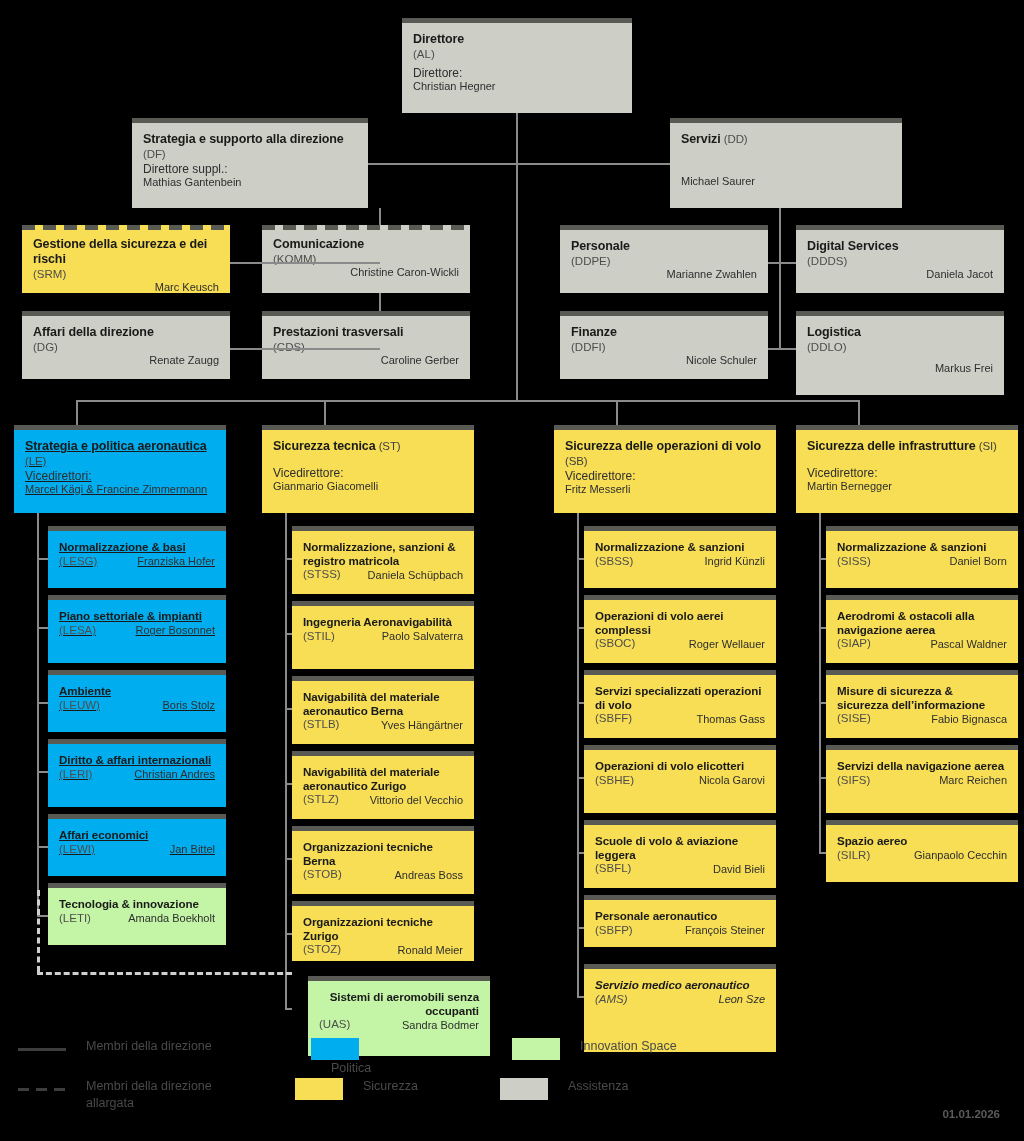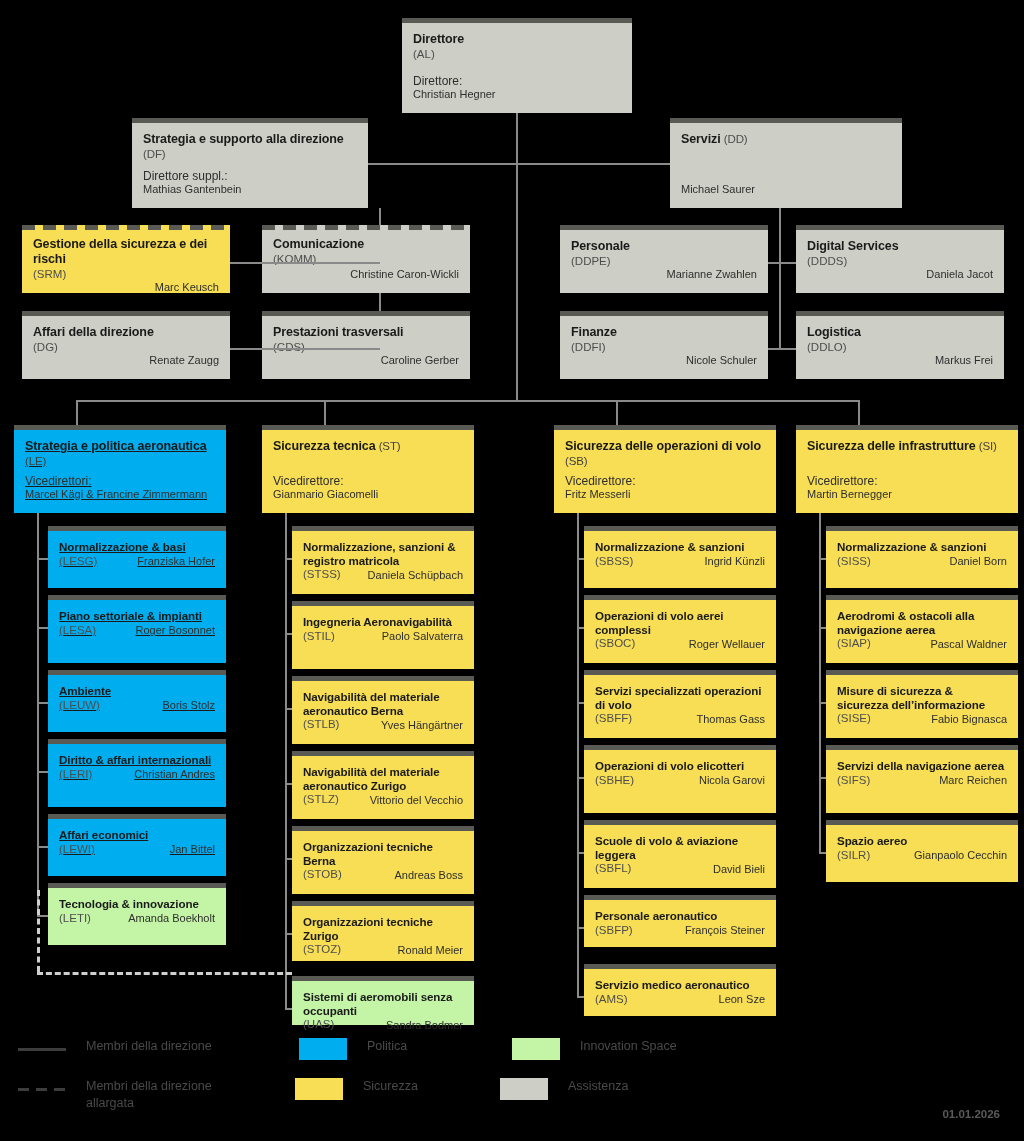--- a/index.html
+++ b/index.html
@@ -21,21 +21,21 @@
   .dash-v {
     position:absolute; width:0; border-left:3px dashed #cfcfcf;
   }
   .dash-h {
     position:absolute; height:0; border-top:3px dashed #cfcfcf;
   }
 
   
   .box {
     position:absolute;
-    padding:9px 11px 12px 11px;
+    padding:9px 11px 20px 11px;
     line-height:1.18;
     color:#1a1a1a;
     border-top:5px solid #5a5a54;
     display:flex;
     flex-direction:column;
   }
   .box.gray   { background:#cdcec6; }
   .box.blue   { background:#00AEEF;text-decoration:underline; }
   .box.yellow { background:#F7DE55; }
   .box.green  { background:#C4F5A6; }
@@ -159,21 +159,21 @@
     <div class="box gray" style="left: 796px; top: 225px; width: 208px; height: 68px;">
       <div class="b-title">Digital Services</div>
       <div class="b-codeline">(DDDS)</div>
       <div class="b-person right">Daniela Jacot</div>
     </div>
     <div class="box gray" style="left: 560px; top: 311px; width: 208px; height: 68px;">
       <div class="b-title">Finanze</div>
       <div class="b-codeline">(DDFI)</div>
       <div class="b-person right">Nicole Schuler</div>
     </div>
-    <div class="box gray" style="left: 796px; top: 311px; width: 208px; height: 68px;">
+    <div class="box gray" style="left: 796px; top: 311px; width: 208px; height: 84px;">
       <div class="b-title">Logistica</div>
       <div class="b-codeline">(DDLO)</div>
       <div class="b-person right">Markus Frei</div>
     </div>
     <div class="ln h" style="left: 768px; top: 262px; width: 28px;"></div>
     <div class="ln h" style="left: 768px; top: 348px; width: 28px;"></div>
     <div class="ln h" style="left: 76px; top: 400px; width: 782px;"></div>
     <div class="box blue" style="left: 14px; top: 425px; width: 212px; height: 88px;">
       <div class="b-title">Strategia e politica aeronautica<span class="b-code"> (LE)</span></div>
       <div class="spacer"></div>
@@ -278,21 +278,21 @@
     </div>
     <div class="ln h" style="left: 286px; top: 858px; width: 6px;"></div>
     <div class="box yellow" style="left: 292px; top: 901px; width: 182px; height: 60px;">
       <div class="b-title sm">Organizzazioni tecniche Zurigo</div>
       <div class="rowline">
         <div class="b-codeline">(STOZ)</div>
         <div class="b-person">Ronald Meier</div>
       </div>
     </div>
     <div class="ln h" style="left: 286px; top: 933px; width: 6px;"></div>
-    <div class="box green" style="left: 292px; top: 976px; width: 182px; height: 49px;">
+    <div class="box green" style="left: 308px; top: 976px; width: 182px; height: 80px; text-align: right;">
       <div class="b-title sm">Sistemi di aeromobili senza occupanti</div>
       <div class="rowline">
         <div class="b-codeline">(UAS)</div>
         <div class="b-person">Sandra Bodmer</div>
       </div>
     </div>
     <div class="ln h" style="left: 286px; top: 1008px; width: 6px;"></div>
     <div class="ln v" style="left: 285px; top: 513px; height: 497px;"></div>
     <div class="box yellow" style="left: 554px; top: 425px; width: 222px; height: 88px;">
       <div class="b-title">Sicurezza delle operazioni di volo<span class="b-code"> (SB)</span></div>
@@ -342,21 +342,21 @@
     </div>
     <div class="ln h" style="left: 578px; top: 852px; width: 6px;"></div>
     <div class="box yellow" style="left: 584px; top: 895px; width: 192px; height: 52px;">
       <div class="b-title sm">Personale aeronautico</div>
       <div class="rowline">
         <div class="b-codeline">(SBFP)</div>
         <div class="b-person">François Steiner</div>
       </div>
     </div>
     <div class="ln h" style="left: 578px; top: 927px; width: 6px;"></div>
-    <div class="box yellow" style="left: 584px; top: 964px; width: 192px; height: 52px;">
+    <div class="box yellow" style="left: 584px; top: 964px; width: 192px; height: 88px; font-style: italic;">
       <div class="b-title sm">Servizio medico aeronautico</div>
       <div class="rowline">
         <div class="b-codeline">(AMS)</div>
         <div class="b-person">Leon Sze</div>
       </div>
     </div>
     <div class="ln h" style="left: 578px; top: 996px; width: 6px;"></div>
     <div class="ln v" style="left: 577px; top: 513px; height: 485px;"></div>
     <div class="box yellow" style="left: 796px; top: 425px; width: 222px; height: 88px;">
       <div class="b-title">Sicurezza delle infrastrutture<span class="b-code"> (SI)</span></div>
@@ -412,21 +412,21 @@
 
 <div id="legend">
     <div class="lg-item" style="left: 18px; top: 18px;">
       <div class="lg-line"></div>
       <div class="lg-label">Membri della direzione</div>
     </div>
     <div class="lg-item" style="left: 18px; top: 58px;">
       <div class="lg-line dashed"></div>
       <div class="lg-label">Membri della direzione allargata</div>
     </div>
-    <div class="lg-item" style="left: 299px; top: 18px;">
+    <div class="lg-item" style="left: 311px; top: 18px; flex-direction: column;">
       <div class="lg-swatch" style="background: rgb(0, 174, 239);"></div>
       <div class="lg-label">Politica</div>
     </div>
     <div class="lg-item" style="left: 295px; top: 58px;">
       <div class="lg-swatch" style="background: rgb(247, 222, 85);"></div>
       <div class="lg-label">Sicurezza</div>
     </div>
     <div class="lg-item" style="left: 500px; top: 18px; padding-left: 12px;">
       <div class="lg-swatch" style="background: rgb(196, 245, 166);"></div>
       <div class="lg-label">Innovation Space</div>

